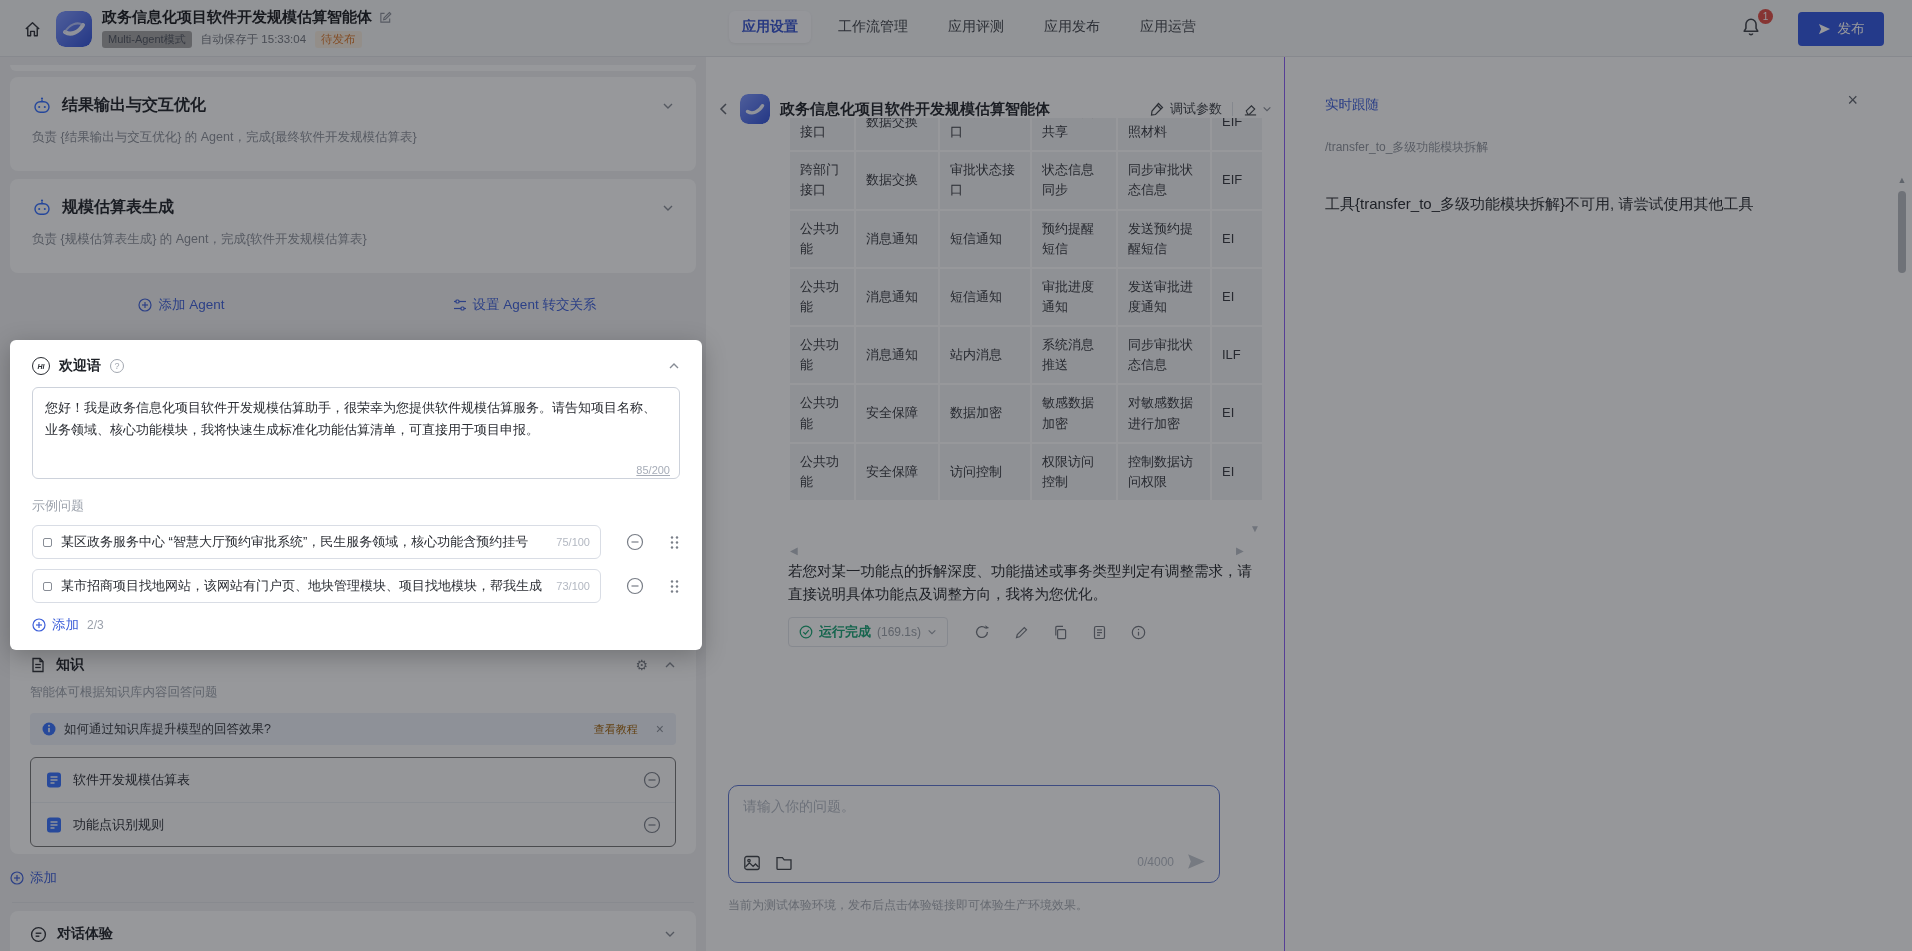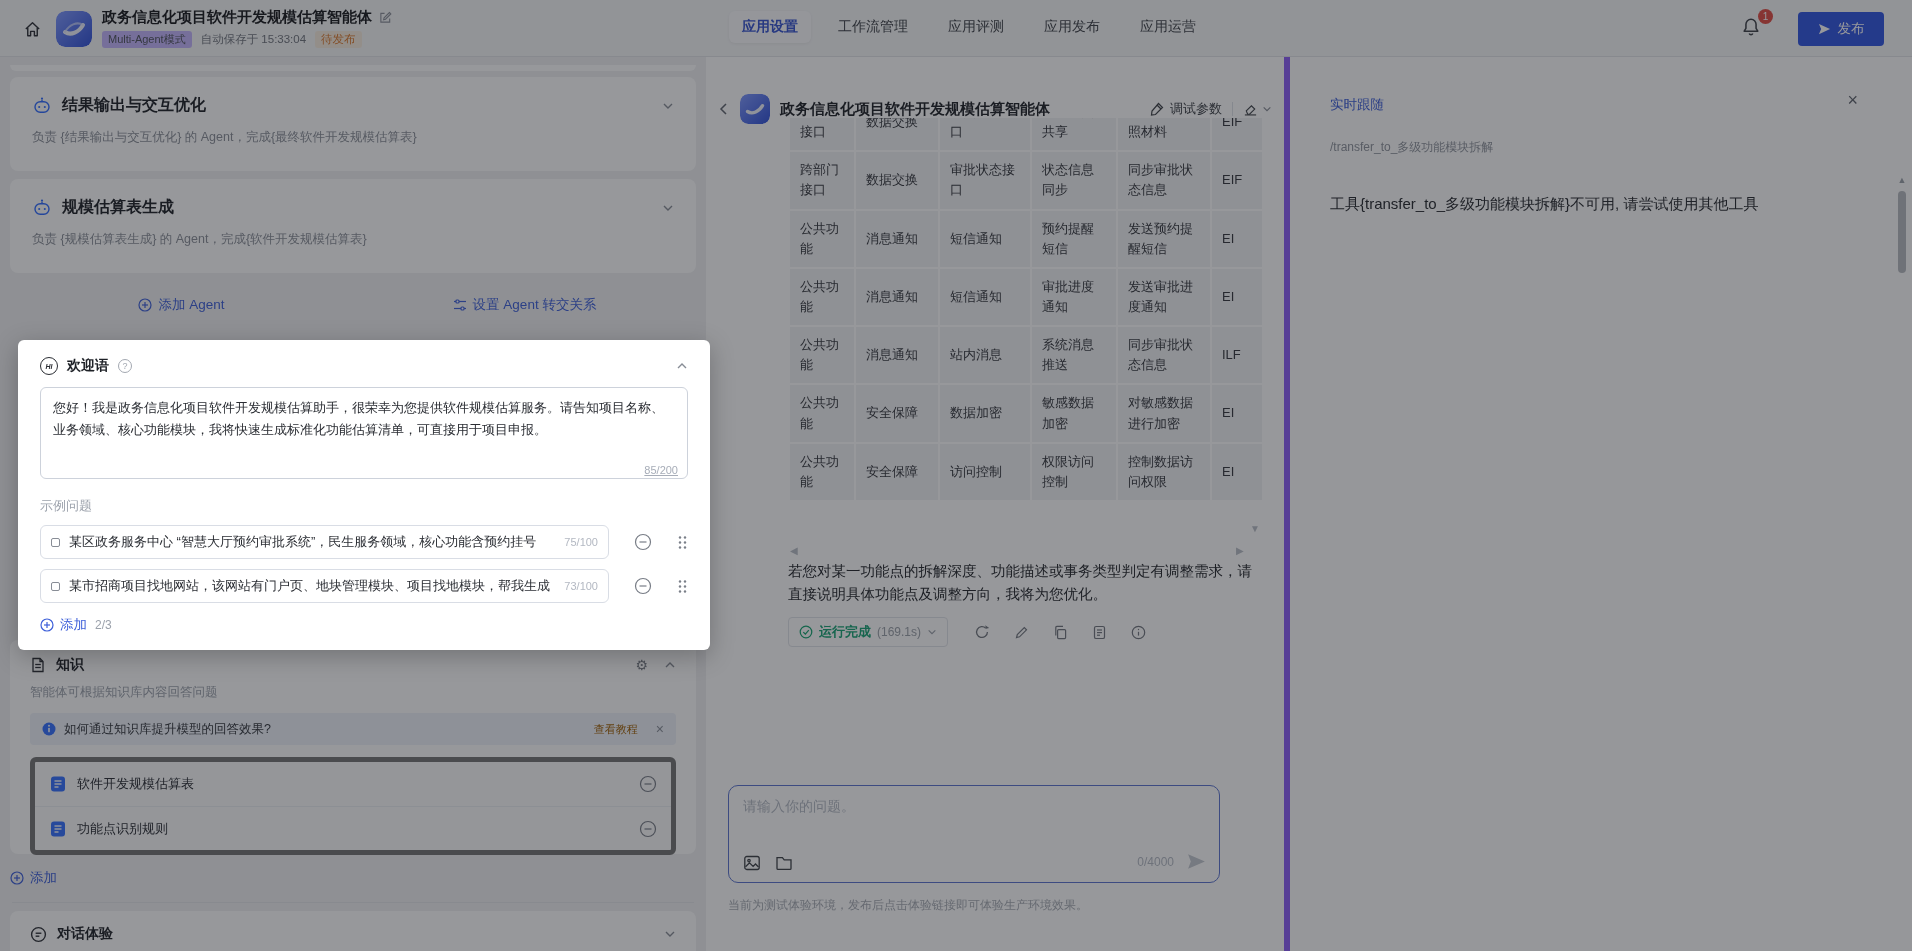--- a/index.html
+++ b/index.html
@@ -14,37 +14,37 @@
   .topbar { position:absolute; top:0; left:0; right:0; height:57px;
     background:#f6f7f8; border-bottom:1px solid #e2e4e8; z-index:10; }
   .home-btn { position:absolute; left:20px; top:17px; width:24px; height:24px;
     display:flex; align-items:center; justify-content:center; color:#2a2d33; cursor:pointer; }
   .app-avatar { position:absolute; left:56px; top:11px; width:36px; height:36px; border-radius:9px; overflow:hidden; }
   .title-block { position:absolute; left:102px; top:8px; }
   .title-row { display:flex; align-items:center; gap:7px; }
   .app-title { font-size:15px; font-weight:700; color:#17191d; }
   .edit-ic { color:#8a8f98; display:flex; }
   .badge-row { display:flex; align-items:center; gap:9px; margin-top:4px; }
-  .mode-badge { font-size:11px; color:#4d525c; background:#c4b5fd; border-radius:3px; padding:1px 6px;text-align:center; }
+  .mode-badge { font-size:11px; color:#4d525c; background:#a3a3a3; border-radius:3px; padding:1px 6px;text-align:center; }
   .autosave { font-size:11.5px; color:#70757d; }
   .pub-status { font-size:11.5px; color:#d9772a; background:#f8eddf; border-radius:3px; padding:1px 6px; }
   .tabs { position:absolute; left:729px; top:11px; display:flex; gap:14px; align-items:center; }
   .tab { font-size:14px; color:#3c4046; padding:7px 13px; border-radius:6px; cursor:pointer; white-space:nowrap; }
   .tab.active { background:#fbfcfe; color:#3553cf; font-weight:700; box-shadow:0 1px 3px rgba(0,0,0,.06); }
   .bell-wrap { position:absolute; right:146px; top:16px; width:26px; height:26px; color:#3c4046; cursor:pointer; }
   .bell-badge { position:absolute; right:-7px; top:-7px; min-width:15px; height:15px; background:#e04b43;
     color:#fff; font-size:10px; border-radius:8px; display:flex; align-items:center; justify-content:center; padding:0 3px; }
   .publish-btn { position:absolute; right:28px; top:12px; width:86px; height:34px; background:#2f54e0; border-radius:4px;
     color:#fff; font-size:13.5px; display:flex; align-items:center; justify-content:center; gap:7px; cursor:pointer; }
 
   
   .main { position:absolute; top:57px; left:0; right:0; bottom:0; display:flex; }
   .col-left { width:706px; background:#f0f1f3; padding:8px 10px 0 10px; overflow:hidden; }
   .col-chat { width:578px; background:#ffffff; position:relative; }
-  .col-trace { flex:1; background:#fdfdfd; border-left:6px solid #8b5cf6; position:relative; }
+  .col-trace { flex:1; background:#fdfdfd; border-left:1px solid #8b5cf6; position:relative; }
 
   
   .sliver { height:6px; background:#fff; border-radius:0 0 8px 8px; margin-bottom:6px; }
   .agent-card { background:#fff; border-radius:8px; padding:18px 22px; margin-bottom:8px; height:94px; }
   .agent-title-row { display:flex; align-items:center; gap:10px; }
   .agent-name { font-size:16px; font-weight:700; color:#1d2026; }
   .chev { margin-left:auto; color:#878c95; display:flex; }
   .agent-desc { margin-top:13px; font-size:12.5px; color:#8a8f98; }
   .agent-actions { display:flex; align-items:center; height:44px; margin-top:10px; }
   .agent-actions .half { flex:1; display:flex; justify-content:center; }
@@ -55,37 +55,37 @@
   .kb-head { display:flex; align-items:center; gap:10px; }
   .kb-title { font-size:14px; font-weight:700; color:#1d2026; }
   .kb-head-right { margin-left:auto; display:flex; align-items:center; gap:16px; color:#7a7f88; }
   .gear { font-size:14px; line-height:1; cursor:pointer; }
   .kb-sub { margin-top:10px; font-size:12.5px; color:#9ba1ab; }
   .kb-banner { margin-top:12px; height:32px; background:#eef2fa; border-radius:4px;
     display:flex; align-items:center; gap:8px; padding:0 12px; }
   .kb-banner-text { font-size:12.5px; color:#33363c; }
   .kb-banner-link { margin-left:auto; font-size:11px; color:#a16207; cursor:pointer; }
   .kb-banner-close { color:#8a8f98; font-size:14px; margin-left:10px; cursor:pointer; }
-  .kb-items { margin-top:12px; border:5px solid #737373; border-radius:6px; background:#fbfbfc; }
+  .kb-items { margin-top:12px; border:1px solid #737373; border-radius:6px; background:#fbfbfc; }
   .kb-item { height:44px; display:flex; align-items:center; gap:10px; padding:0 14px; }
   .kb-item + .kb-item { border-top:1px solid #eceef2; }
   .kb-item-label { font-size:13px; color:#2a2d33; }
   .kb-item .minus { margin-left:auto; }
   .kb-add { margin-top:15px; }
   .left-divider { height:1px; background:#e4e6ea; margin:13px 2px 0; }
   .dlg-card { background:#fff; border-radius:8px 8px 0 0; padding:15px 20px; margin-top:8px; height:46px;
     display:flex; align-items:center; gap:10px; }
   .dlg-title { font-size:14px; font-weight:700; color:#1d2026; }
 
   .minus { width:18px; height:18px; color:#787d86; display:flex; cursor:pointer; }
 
   
   .dim { position:absolute; inset:0; background:rgba(24,27,33,.45); z-index:30; }
   .welcome-panel { position:absolute; left:10px; top:340px; width:692px; min-height:298px; background:#fff;
-    border-radius:6px; z-index:40; padding:17px 22px 16px; box-shadow:0 6px 24px rgba(0,0,0,.25);margin-left:8px; }
+    border-radius:6px; z-index:40; padding:17px 22px 16px; box-shadow:0 6px 24px rgba(0,0,0,.25); }
   .wp-head { display:flex; align-items:center; gap:9px; }
   .hi-badge { width:18px; height:18px; border:1.5px solid #2a2d33; border-radius:50%;
     font-size:7px; font-weight:700; font-style:italic; color:#2a2d33;
     display:flex; align-items:center; justify-content:center; }
   .wp-title { font-size:14px; font-weight:700; color:#1d2026; }
   .help-badge { width:14px; height:14px; border:1px solid #a3a8b1; border-radius:50%; color:#a3a8b1;
     font-size:9px; display:flex; align-items:center; justify-content:center; cursor:pointer; }
   .wp-textwrap { position:relative; margin-top:12px; }
   .wp-textarea { width:100%; height:92px; border:1px solid #cdd2db; border-radius:6px; resize:none;
     font-family:inherit; font-size:13px; line-height:1.7; color:#2a2d33; padding:9px 12px; outline:none; background:#fff; }

